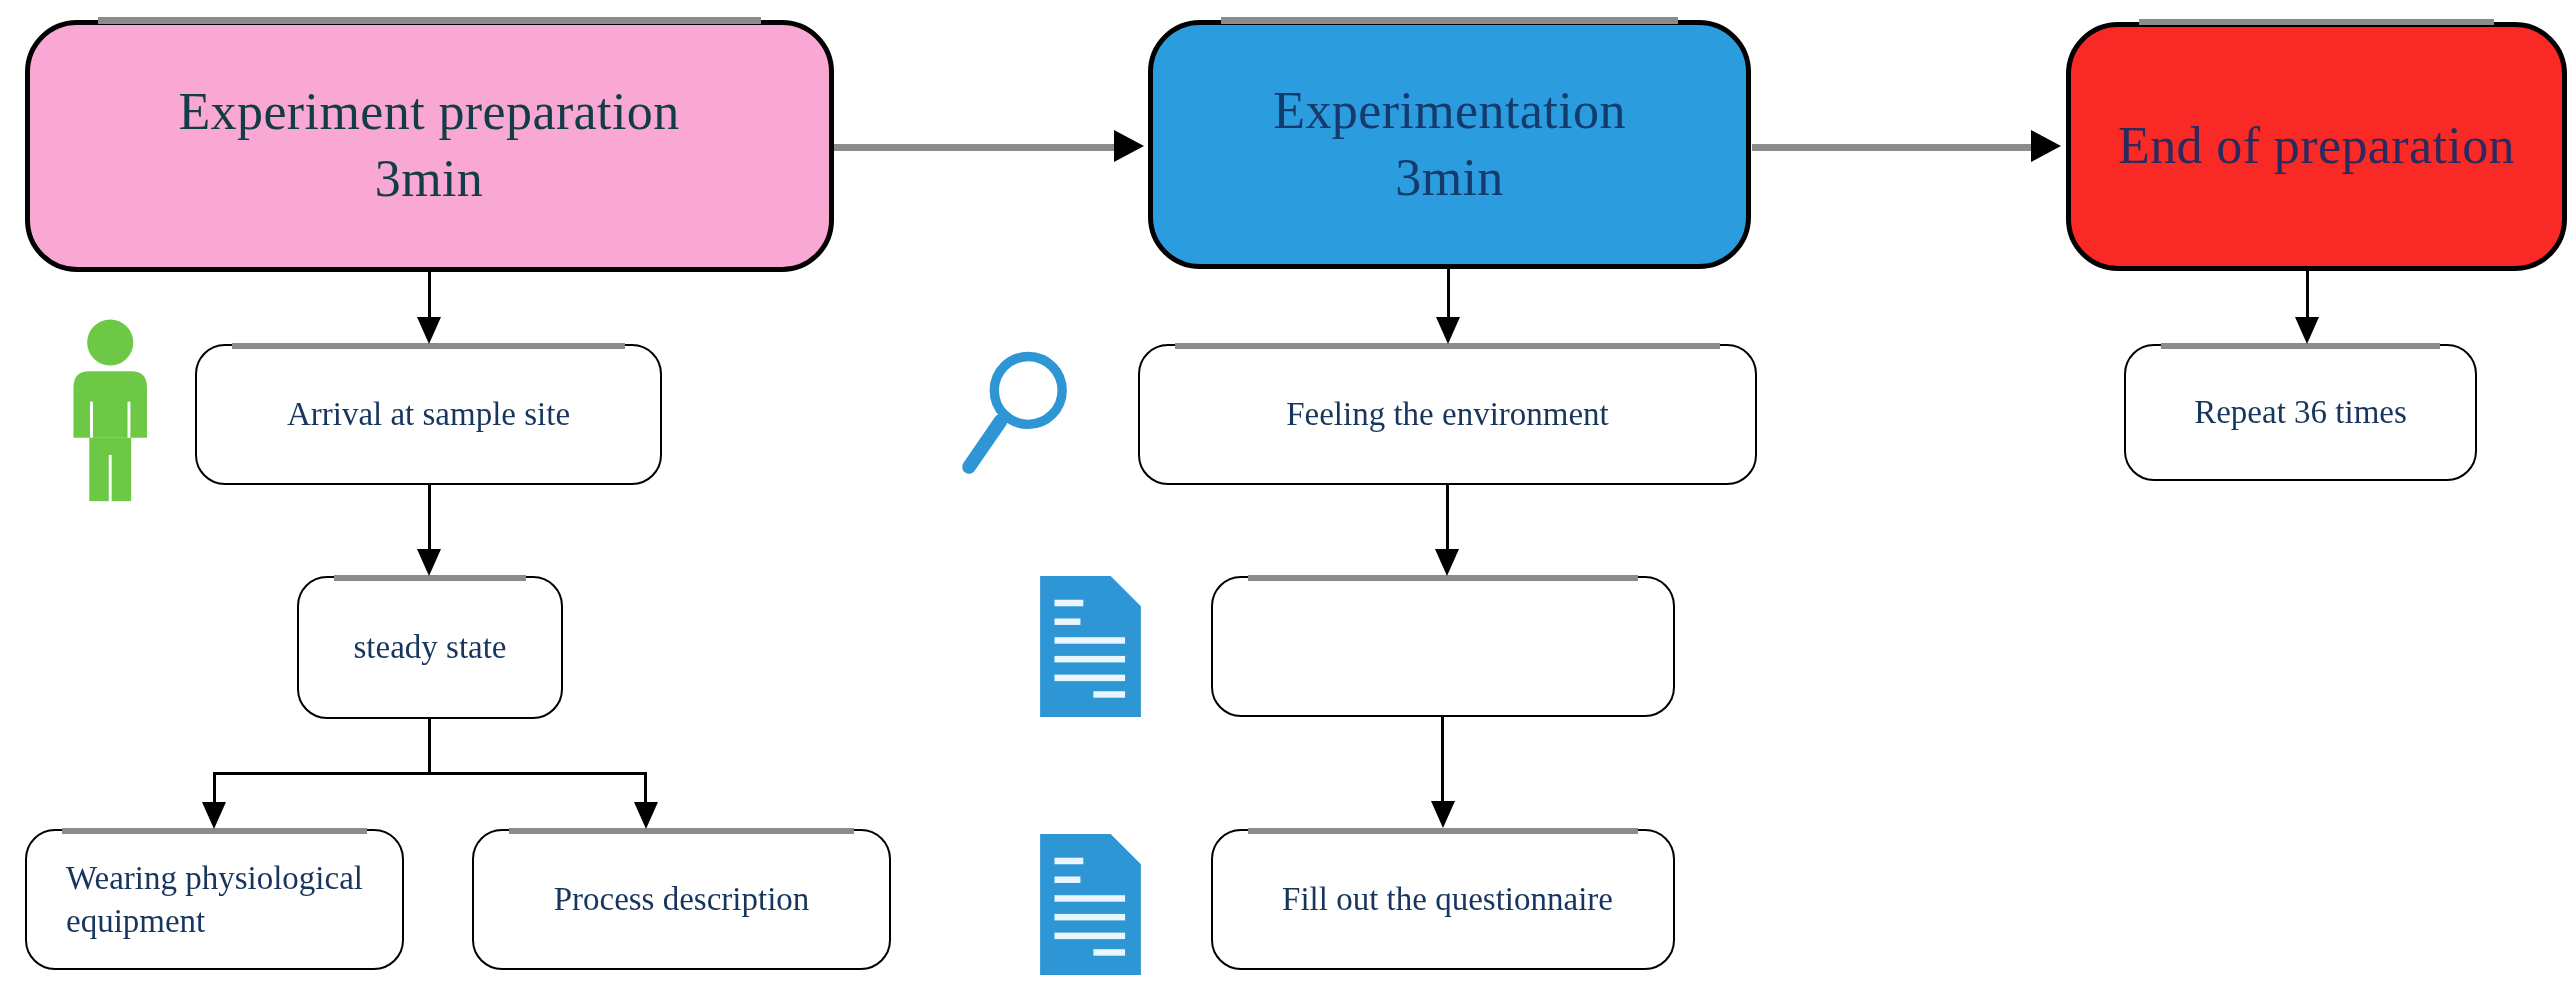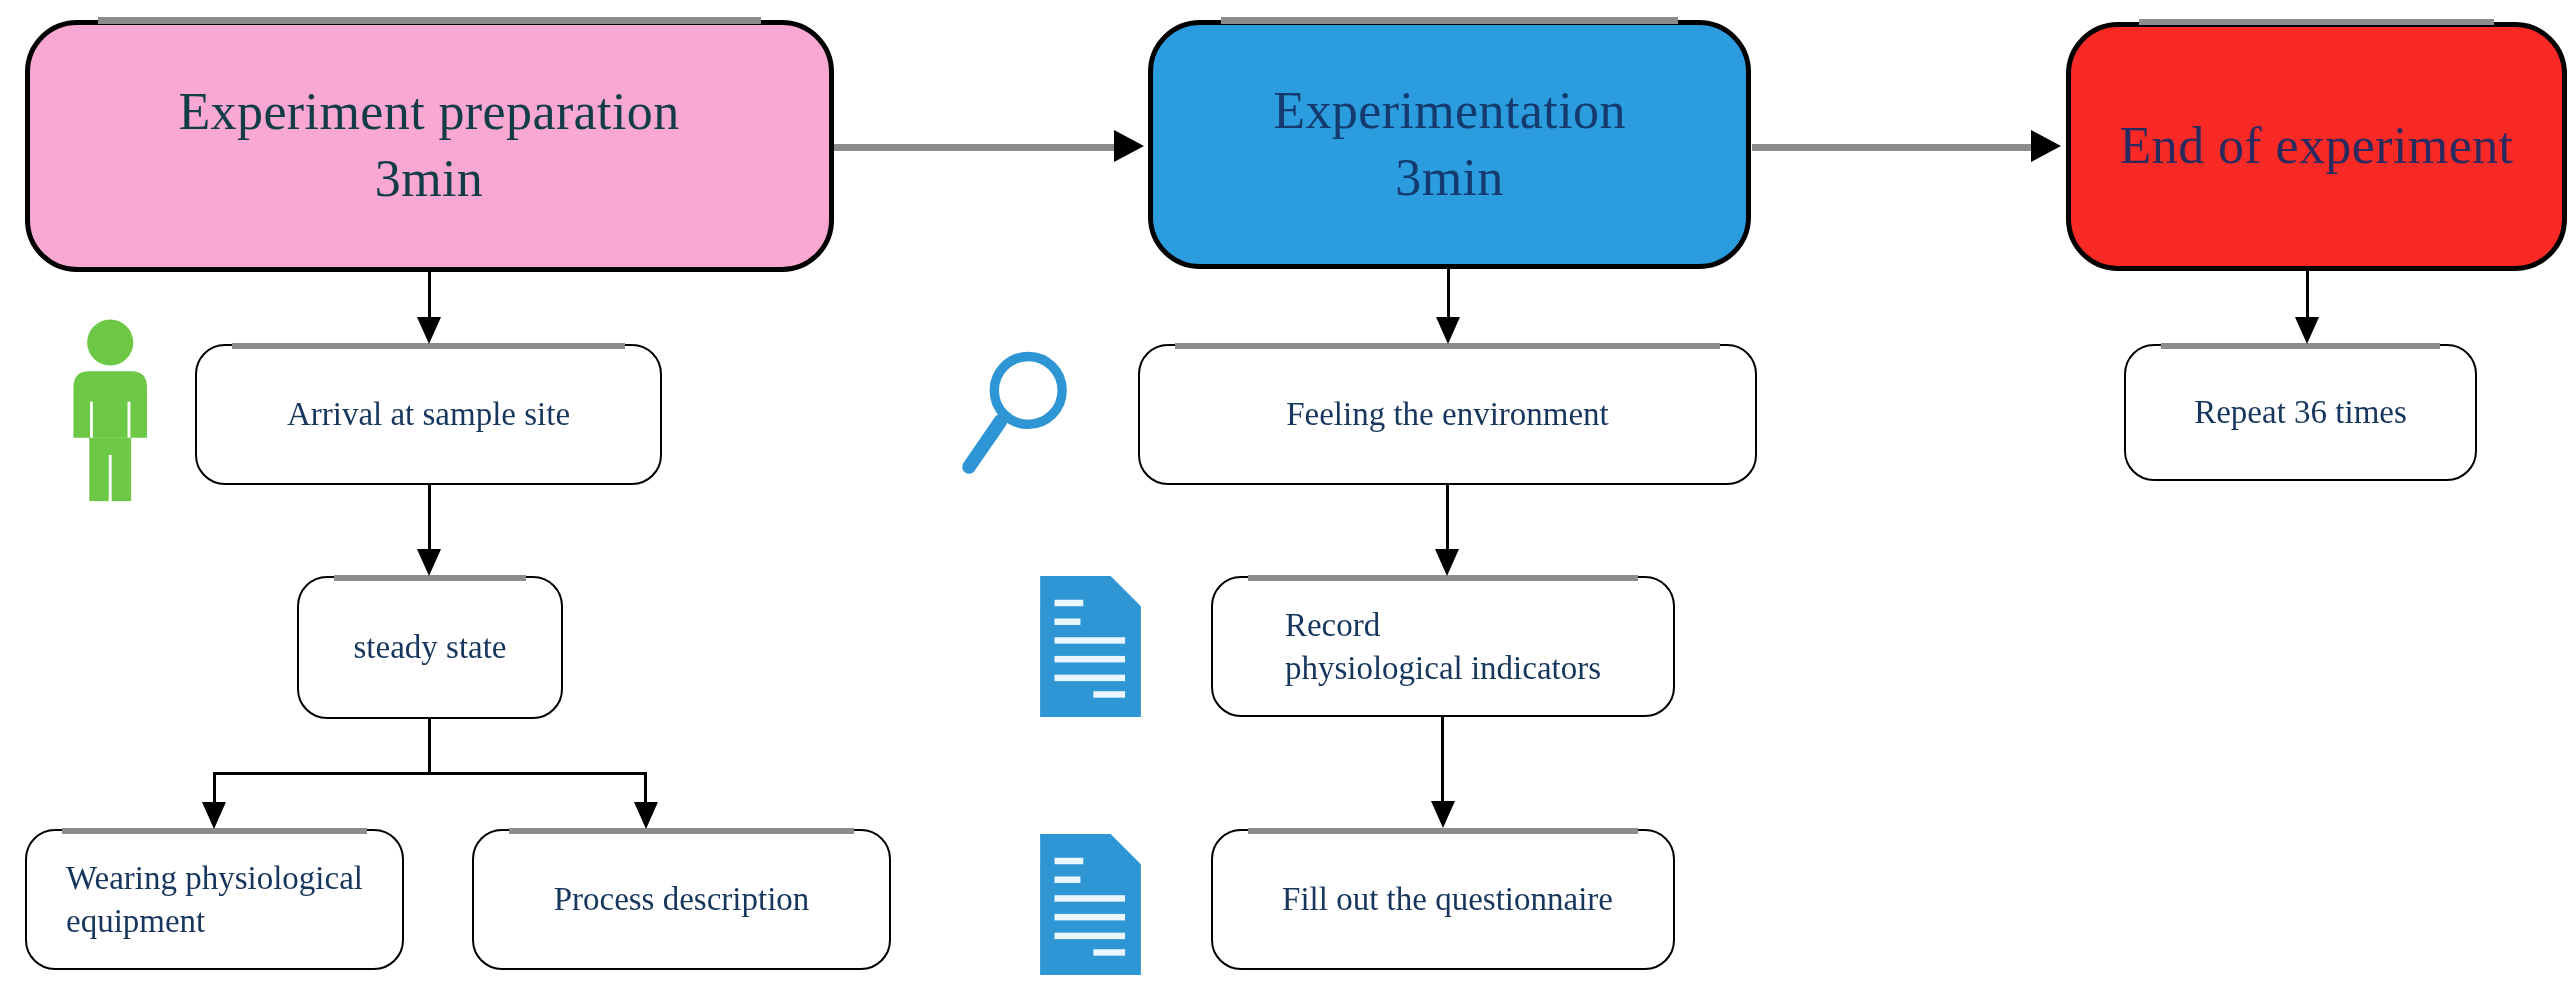--- a/index.html
+++ b/index.html
@@ -117,21 +117,21 @@
   </div>
 
   <div class="stage" style="left: 1148px; top: 20px; width: 603px; height: 249px; background: rgb(43, 156, 221); color: rgb(20, 58, 110);">
     <div class="band"></div>
     <span class="stage-label">Experimentation
 3min</span>
   </div>
 
   <div class="stage" style="left: 2066px; top: 21.6px; width: 501px; height: 249px; background: rgb(249, 42, 37); color: rgb(43, 42, 94);">
     <div class="band"></div>
-    <span class="stage-label">End of experiment</span>
+    <span class="stage-label">End of preparation</span>
   </div>
 
   <div class="gray-bar" style="left:834px; top:144px; width:282px;"></div>
   <div class="head-right" style="left:1114px; top:130px;"></div>
 
   <div class="gray-bar" style="left:1752px; top:144px; width:281px;"></div>
   <div class="head-right" style="left:2031px; top:130px;"></div>
 
   <div class="step" style="left: 195px; top: 344px; width: 467px; height: 141px; color: rgb(23, 54, 93);">
     <div class="band-step"></div>
@@ -154,22 +154,20 @@
     <span class="step-label">Process description</span>
   </div>
 
   <div class="step" style="left: 1138px; top: 344px; width: 619px; height: 141px; color: rgb(23, 54, 93);">
     <div class="band-step"></div>
     <span class="step-label">Feeling the environment</span>
   </div>
 
   <div class="step" style="left: 1211px; top: 576px; width: 464px; height: 141px; color: rgb(23, 54, 93);">
     <div class="band-step"></div>
-    <span class="step-label">Record
-physiological indicators</span>
   </div>
 
   <div class="step" style="left: 1211px; top: 829px; width: 464px; height: 141px; color: rgb(23, 54, 93); padding-left: 9px;">
     <div class="band-step"></div>
     <span class="step-label">Fill out the questionnaire</span>
   </div>
 
   <div class="step" style="left: 2124px; top: 344px; width: 353px; height: 137px; color: rgb(23, 54, 93);">
     <div class="band-step"></div>
     <span class="step-label">Repeat 36 times</span>

